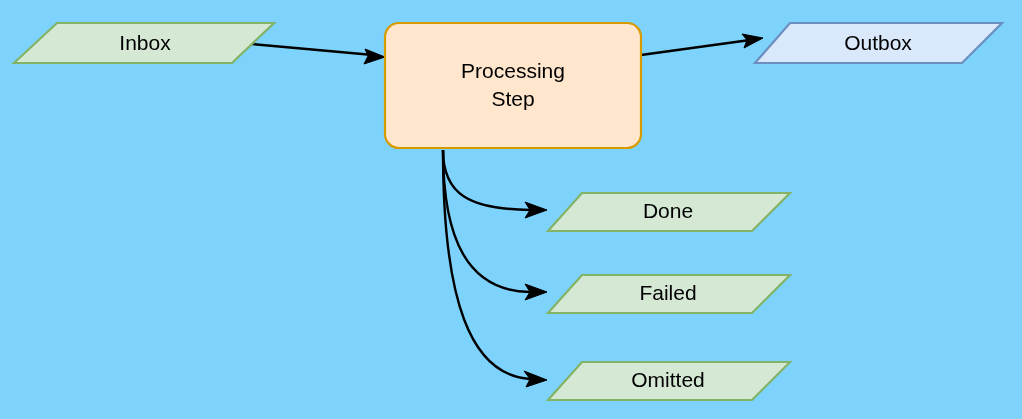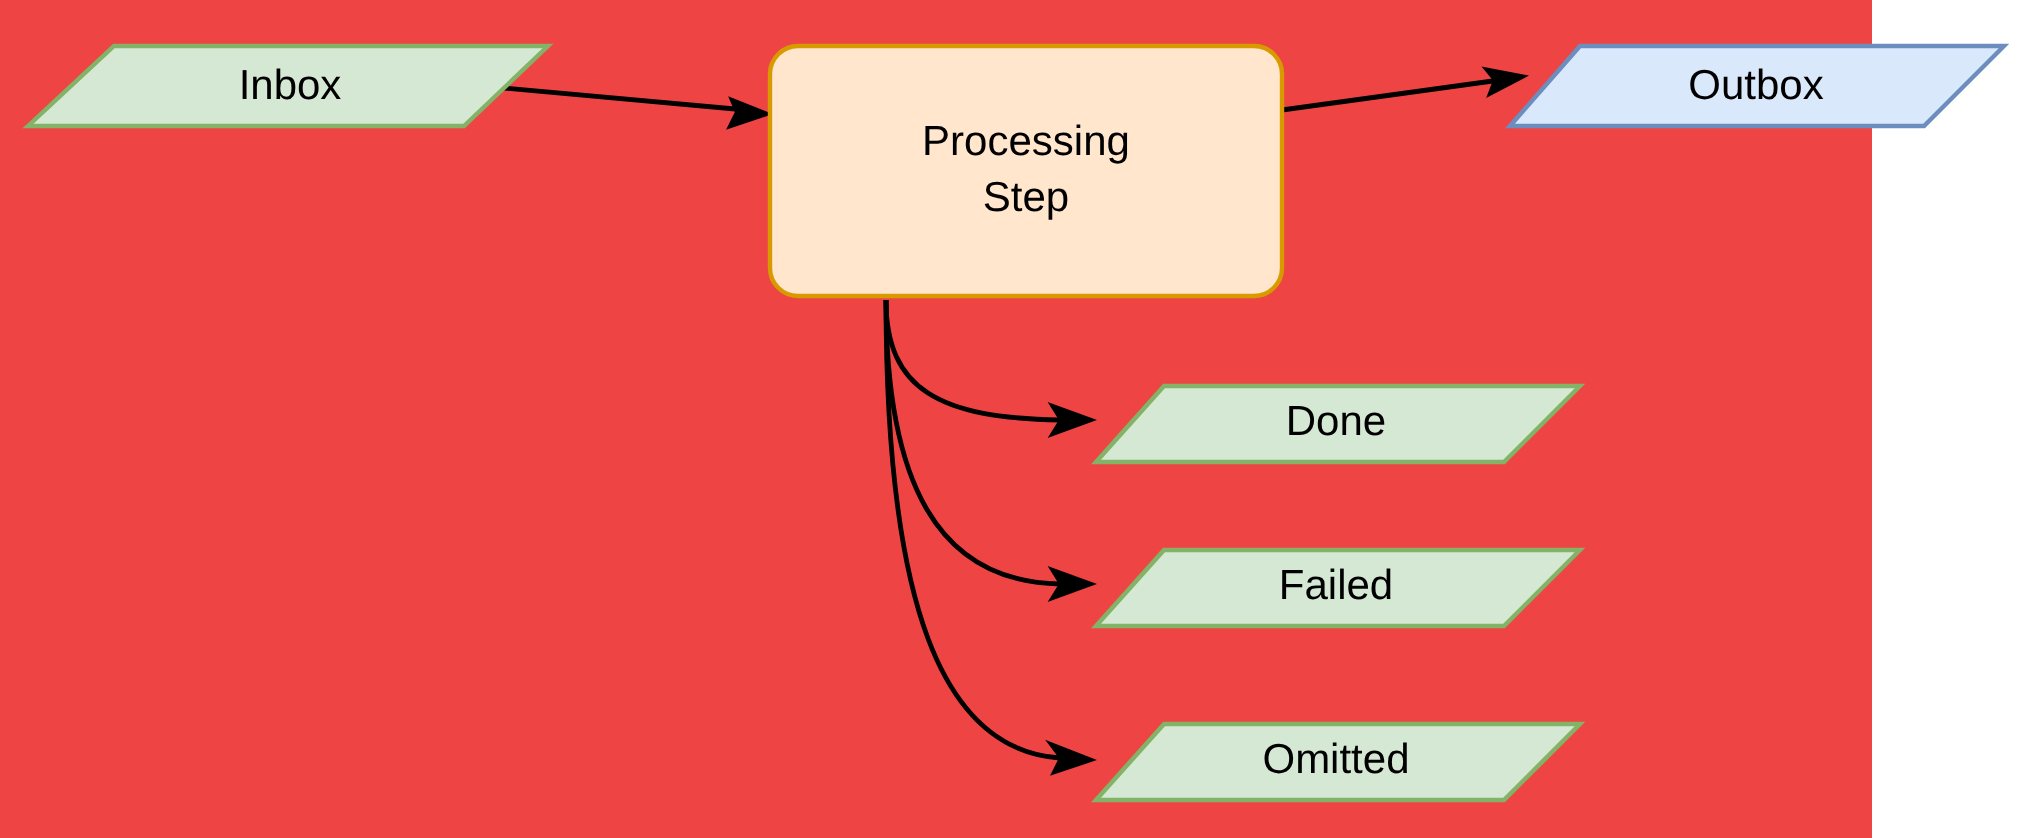--- a/index.html
+++ b/index.html
@@ -9,23 +9,23 @@
     background: #ffffff;
   }
   body {
     width: 1022px;
     height: 419px;
     overflow: hidden;
     font-family: "Liberation Sans", sans-serif;
   }
   #diagram-root {
     position: relative;
-    width: 936px;
+    width: 1022px;
     height: 419px;
-    background: #ef4444;
+    background: #7dd3fc;
   }
   svg#flow-svg {
     display: block;
     width: 1022px;
     height: 419px;
   }
   .node-shape {
     stroke-width: 2.2px;
     stroke-linejoin: miter;
   }

